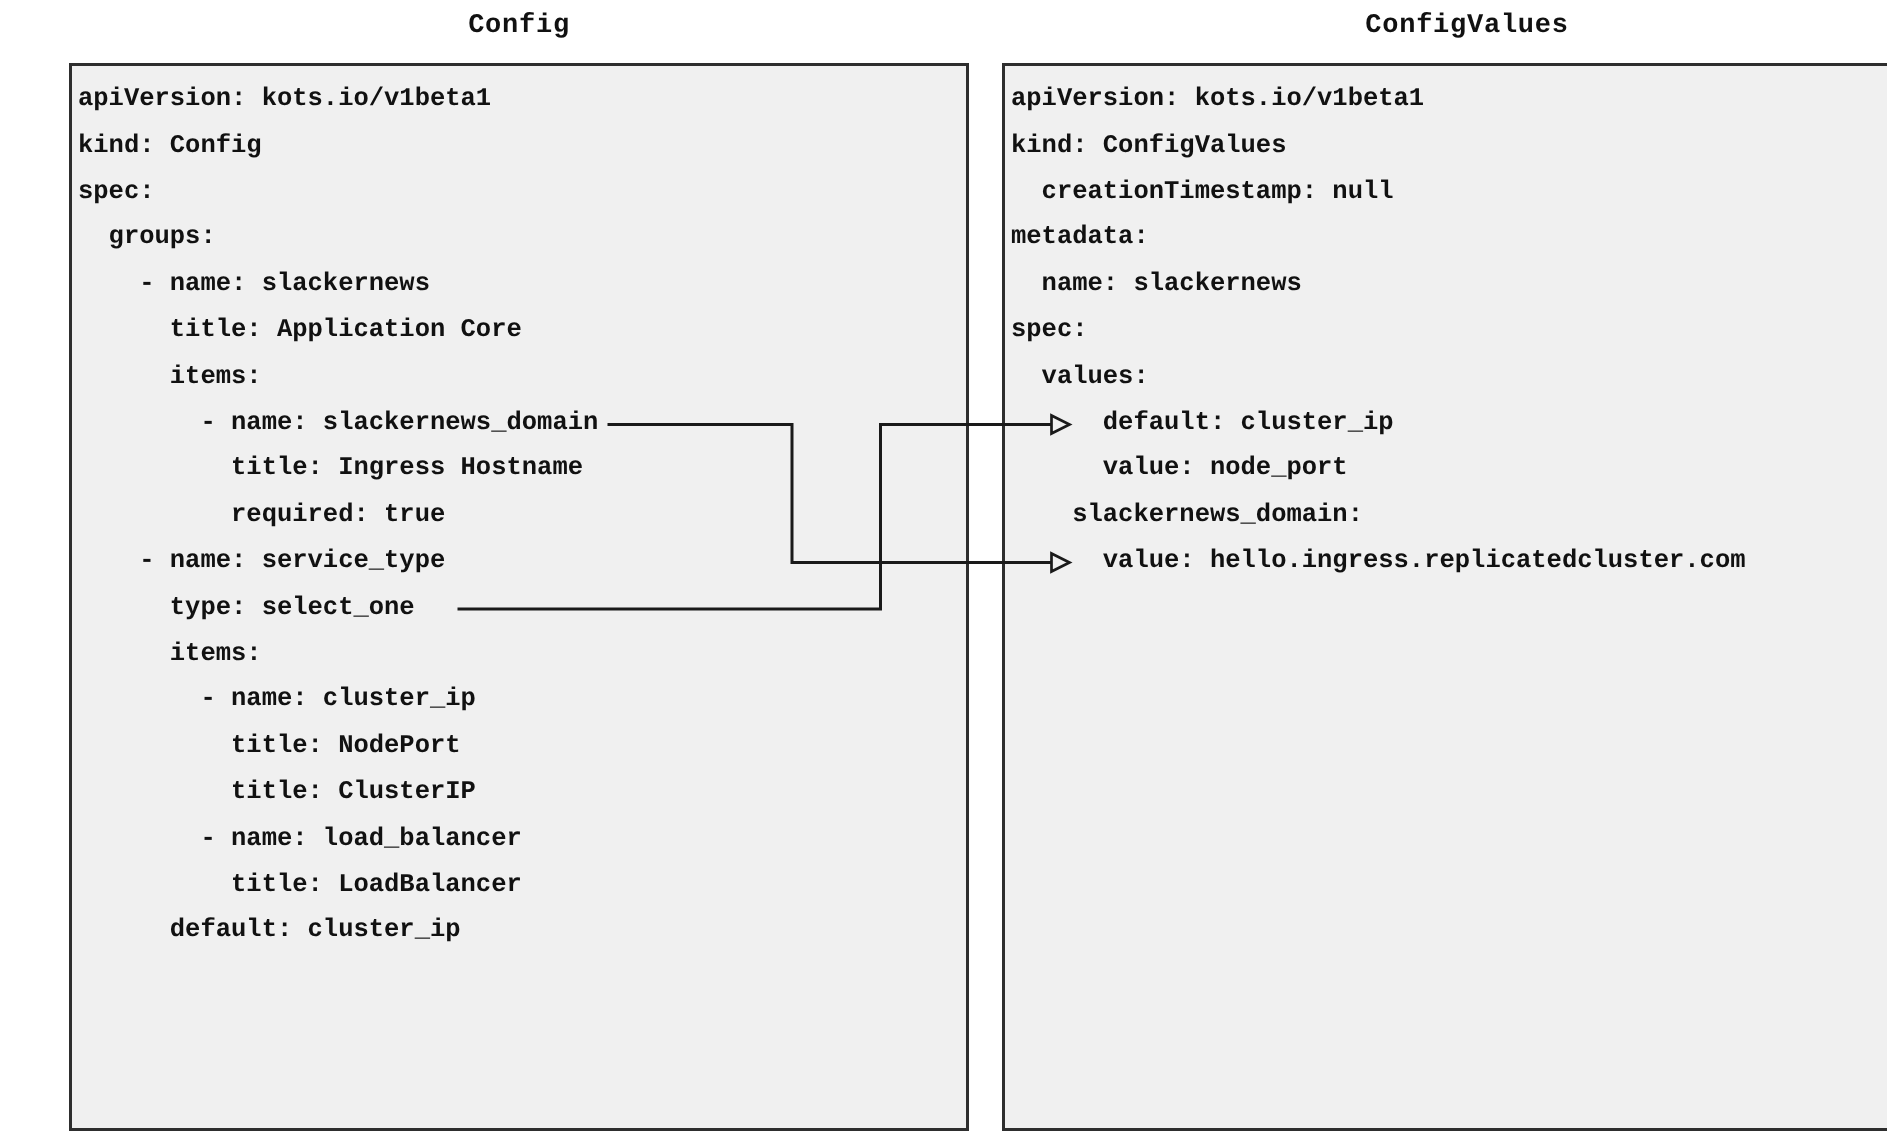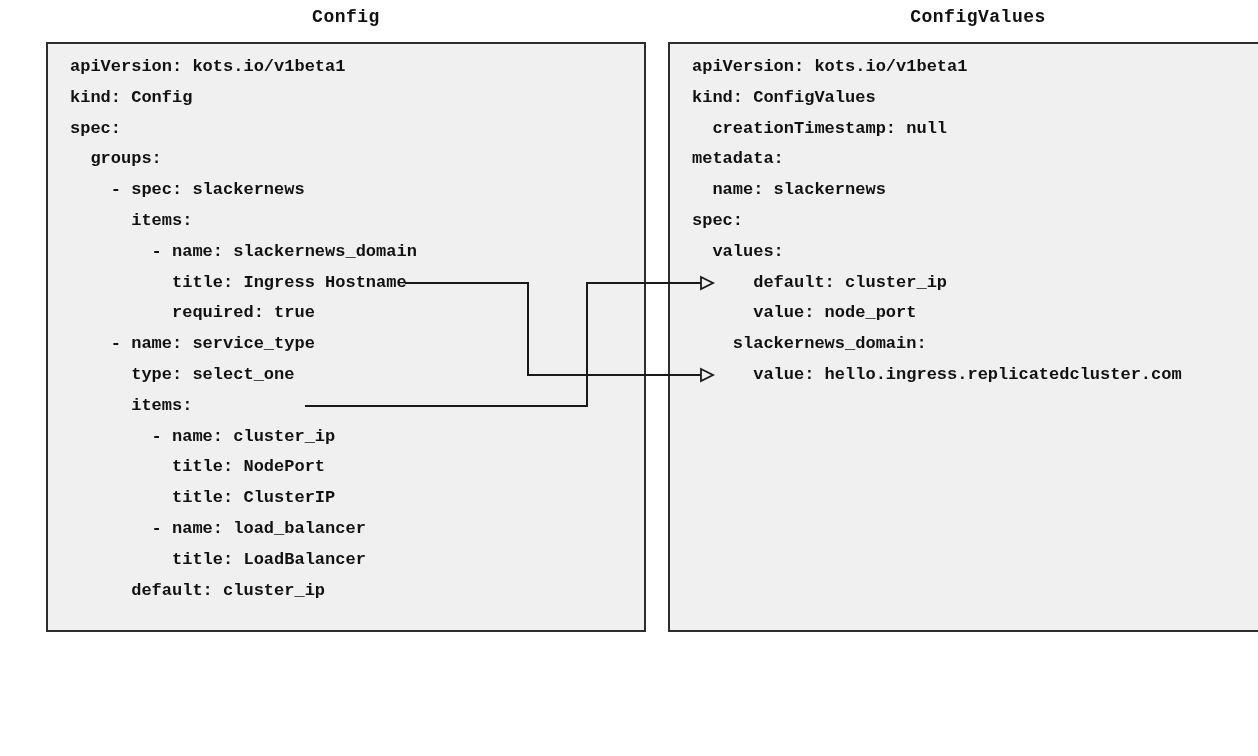--- a/index.html
+++ b/index.html
@@ -29,24 +29,24 @@
     font-size: 18px;
     font-weight: bold;
     letter-spacing: 0.5px;
     color: var(--text-color);
   }
   #title-config { left: 8px; width: 600px; }
   #title-configvalues { left: 630px; width: 620px; }
   .panel {
     position: absolute;
     top: 42px;
-    height: 590px;
+    height: 712px;
     background: var(--panel-bg);
     border: 2px solid var(--panel-border);
-    padding: 8px 22px;
+    padding: 8px 4px;
     overflow: hidden;
   }
   #panel-config { left: 8px; width: 600px; }
   #panel-configvalues { left: 630px; width: 620px; }
   .code-line {
     font-family: "Liberation Mono", "DejaVu Sans Mono", monospace;
     font-size: 17px;
     font-weight: bold;
     line-height: 30.8px;
     height: 30.8px;
@@ -80,21 +80,22 @@
 
   <div class="panel-title" id="title-config">Config</div>
 
   <div class="panel-title" id="title-configvalues">ConfigValues</div>
 
   <div class="panel" id="panel-config">
       <div class="code-line">apiVersion: kots.io/v1beta1</div>
       <div class="code-line">kind: Config</div>
       <div class="code-line">spec:</div>
       <div class="code-line">  groups:</div>
-      <div class="code-line">    - spec: slackernews</div>
+      <div class="code-line">    - name: slackernews</div>
+      <div class="code-line">      title: Application Core</div>
       <div class="code-line">      items:</div>
       <div class="code-line">        - name: slackernews_domain</div>
       <div class="code-line">          title: Ingress Hostname</div>
       <div class="code-line">          required: true</div>
       <div class="code-line">    - name: service_type</div>
       <div class="code-line">      type: select_one</div>
       <div class="code-line">      items:</div>
       <div class="code-line">        - name: cluster_ip</div>
       <div class="code-line">          title: NodePort</div>
       <div class="code-line">          title: ClusterIP</div>

